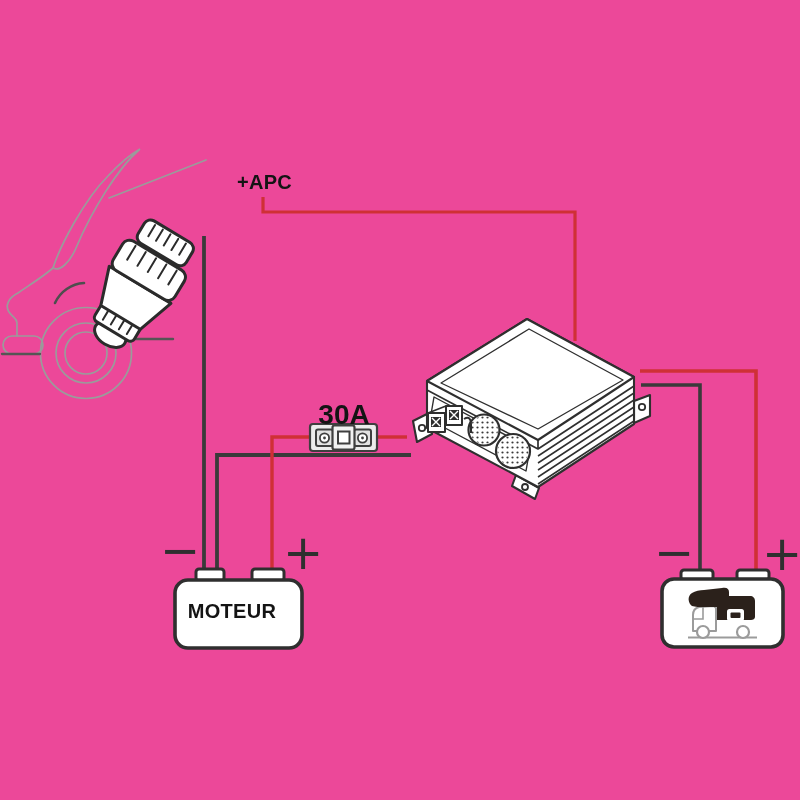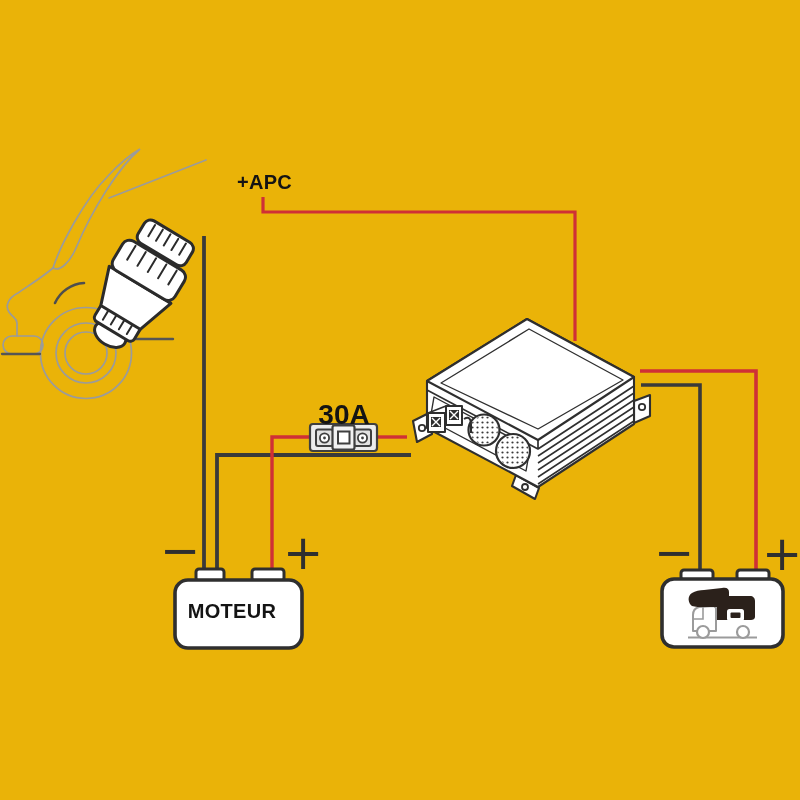--- a/index.html
+++ b/index.html
@@ -1,20 +1,20 @@
 <!DOCTYPE html>
 <html style="--pos: #cf3036; --neg: #3a3a3a; --outline: #2f2f2f; --car: #9b9b9b; --fusefill: #ececec; --camper: #2b211b;"><head>
 <meta charset="utf-8">
 <style>
   :root{
     --pos:#cf3036; --neg:#3a3a3a; --outline:#2f2f2f;
     --car:#9b9b9b; --fusefill:#ececec; --camper:#2b211b;
   }
   html,body{margin:0;padding:0;background:#fff;}
-  #stage{position:relative;width:800px;height:800px;background:#eab308;overflow:hidden;
+  #stage{position:relative;width:800px;height:800px;background:#ec4899;overflow:hidden;
          font-family:"Liberation Sans",sans-serif;}
   #stage svg{position:absolute;left:0;top:0;}
   .lbl{position:absolute;color:#141414;font-weight:bold;white-space:nowrap;}
   .apc{left:237px;top:171px;font-size:20px;letter-spacing:.3px;}
   .fuse-lbl{left:311px;top:399px;width:66px;text-align:center;font-size:28px;}
   .moteur{left:176px;top:599px;width:112px;text-align:center;font-size:20px;line-height:25px;letter-spacing:.3px;}
   .sign{position:absolute;transform:translate(-50%,-50%);font-family:"DejaVu Sans",sans-serif;
         font-size:48px;font-weight:400;color:#2f2f2f;line-height:1;}
   .s-min1{left:180px;top:550px;}
   .s-plu1{left:303px;top:552px;}

